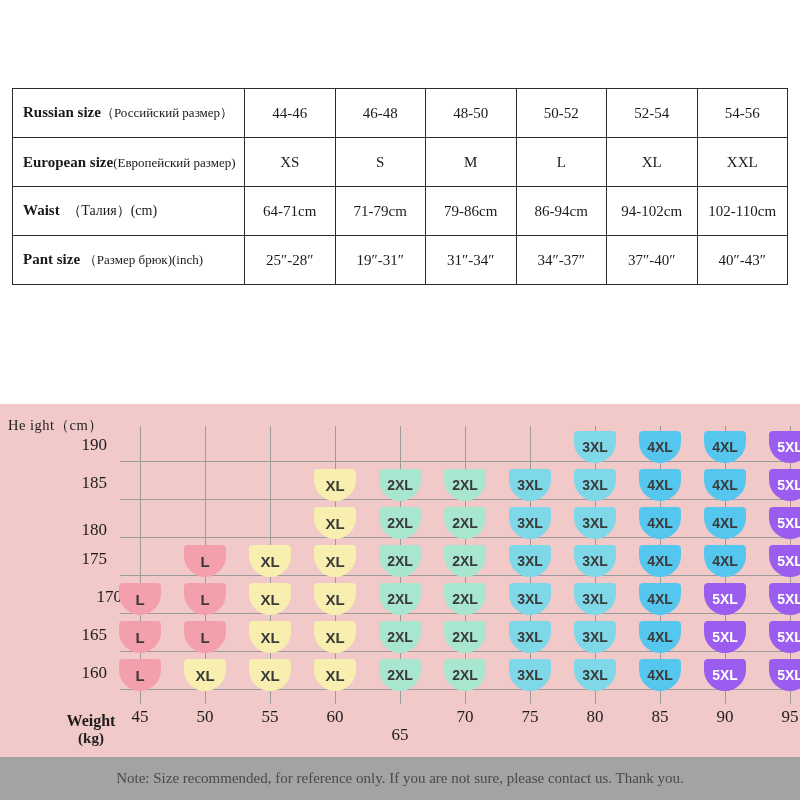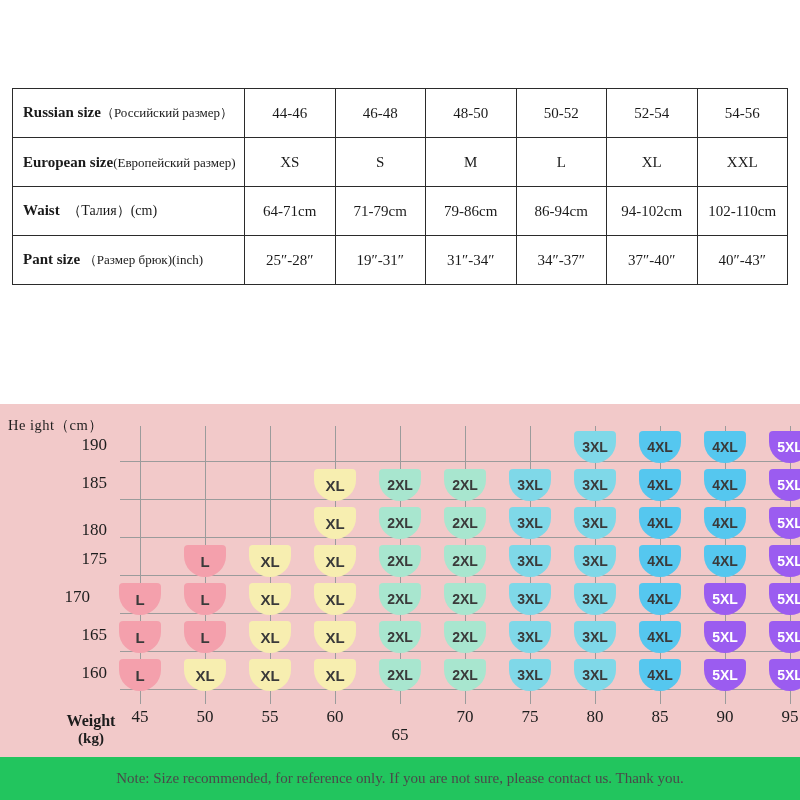--- a/index.html
+++ b/index.html
@@ -158,21 +158,21 @@
   }
   .marker.small { font-size: 14px; }
 
   
   .note {
     position: absolute;
     left: 0;
     top: 757px;
     width: 800px;
     height: 43px;
-    background: #22c55e;
+    background: #a3a3a3;
     color: #4a4a4a;
     font-size: 15px;
     font-family: "Liberation Serif", serif;
     display: flex;
     align-items: center;
     justify-content: center;
   }
 </style>
 </head>
 <body>
@@ -263,21 +263,21 @@
       <div class="grid-line-v" style="left: 790px;"></div>
       <div class="grid-line-h" style="top: 285px;"></div>
       <div class="grid-line-h" style="top: 247px;"></div>
       <div class="grid-line-h" style="top: 209px;"></div>
       <div class="grid-line-h" style="top: 171px;"></div>
       <div class="grid-line-h" style="top: 133px;"></div>
       <div class="grid-line-h" style="top: 95px;"></div>
       <div class="grid-line-h" style="top: 57px;"></div>
       <div class="axis-label-y" style="left: 55px; top: 259px;">160</div>
       <div class="axis-label-y" style="left: 55px; top: 221px;">165</div>
-      <div class="axis-label-y" style="left: 38px; top: 183px;">170</div>
+      <div class="axis-label-y" style="left: 70px; top: 183px;">170</div>
       <div class="axis-label-y" style="left: 55px; top: 145px;">175</div>
       <div class="axis-label-y" style="left: 55px; top: 107px; margin-top: 9px;">180</div>
       <div class="axis-label-y" style="left: 55px; top: 69px;">185</div>
       <div class="axis-label-y" style="left: 55px; top: 31px;">190</div>
       <div class="axis-label-x" style="left: 120px; top: 303px;">45</div>
       <div class="axis-label-x" style="left: 185px; top: 303px;">50</div>
       <div class="axis-label-x" style="left: 250px; top: 303px;">55</div>
       <div class="axis-label-x" style="left: 315px; top: 303px;">60</div>
       <div class="axis-label-x" style="left: 380px; top: 321px;">65</div>
       <div class="axis-label-x" style="left: 445px; top: 303px;">70</div>

